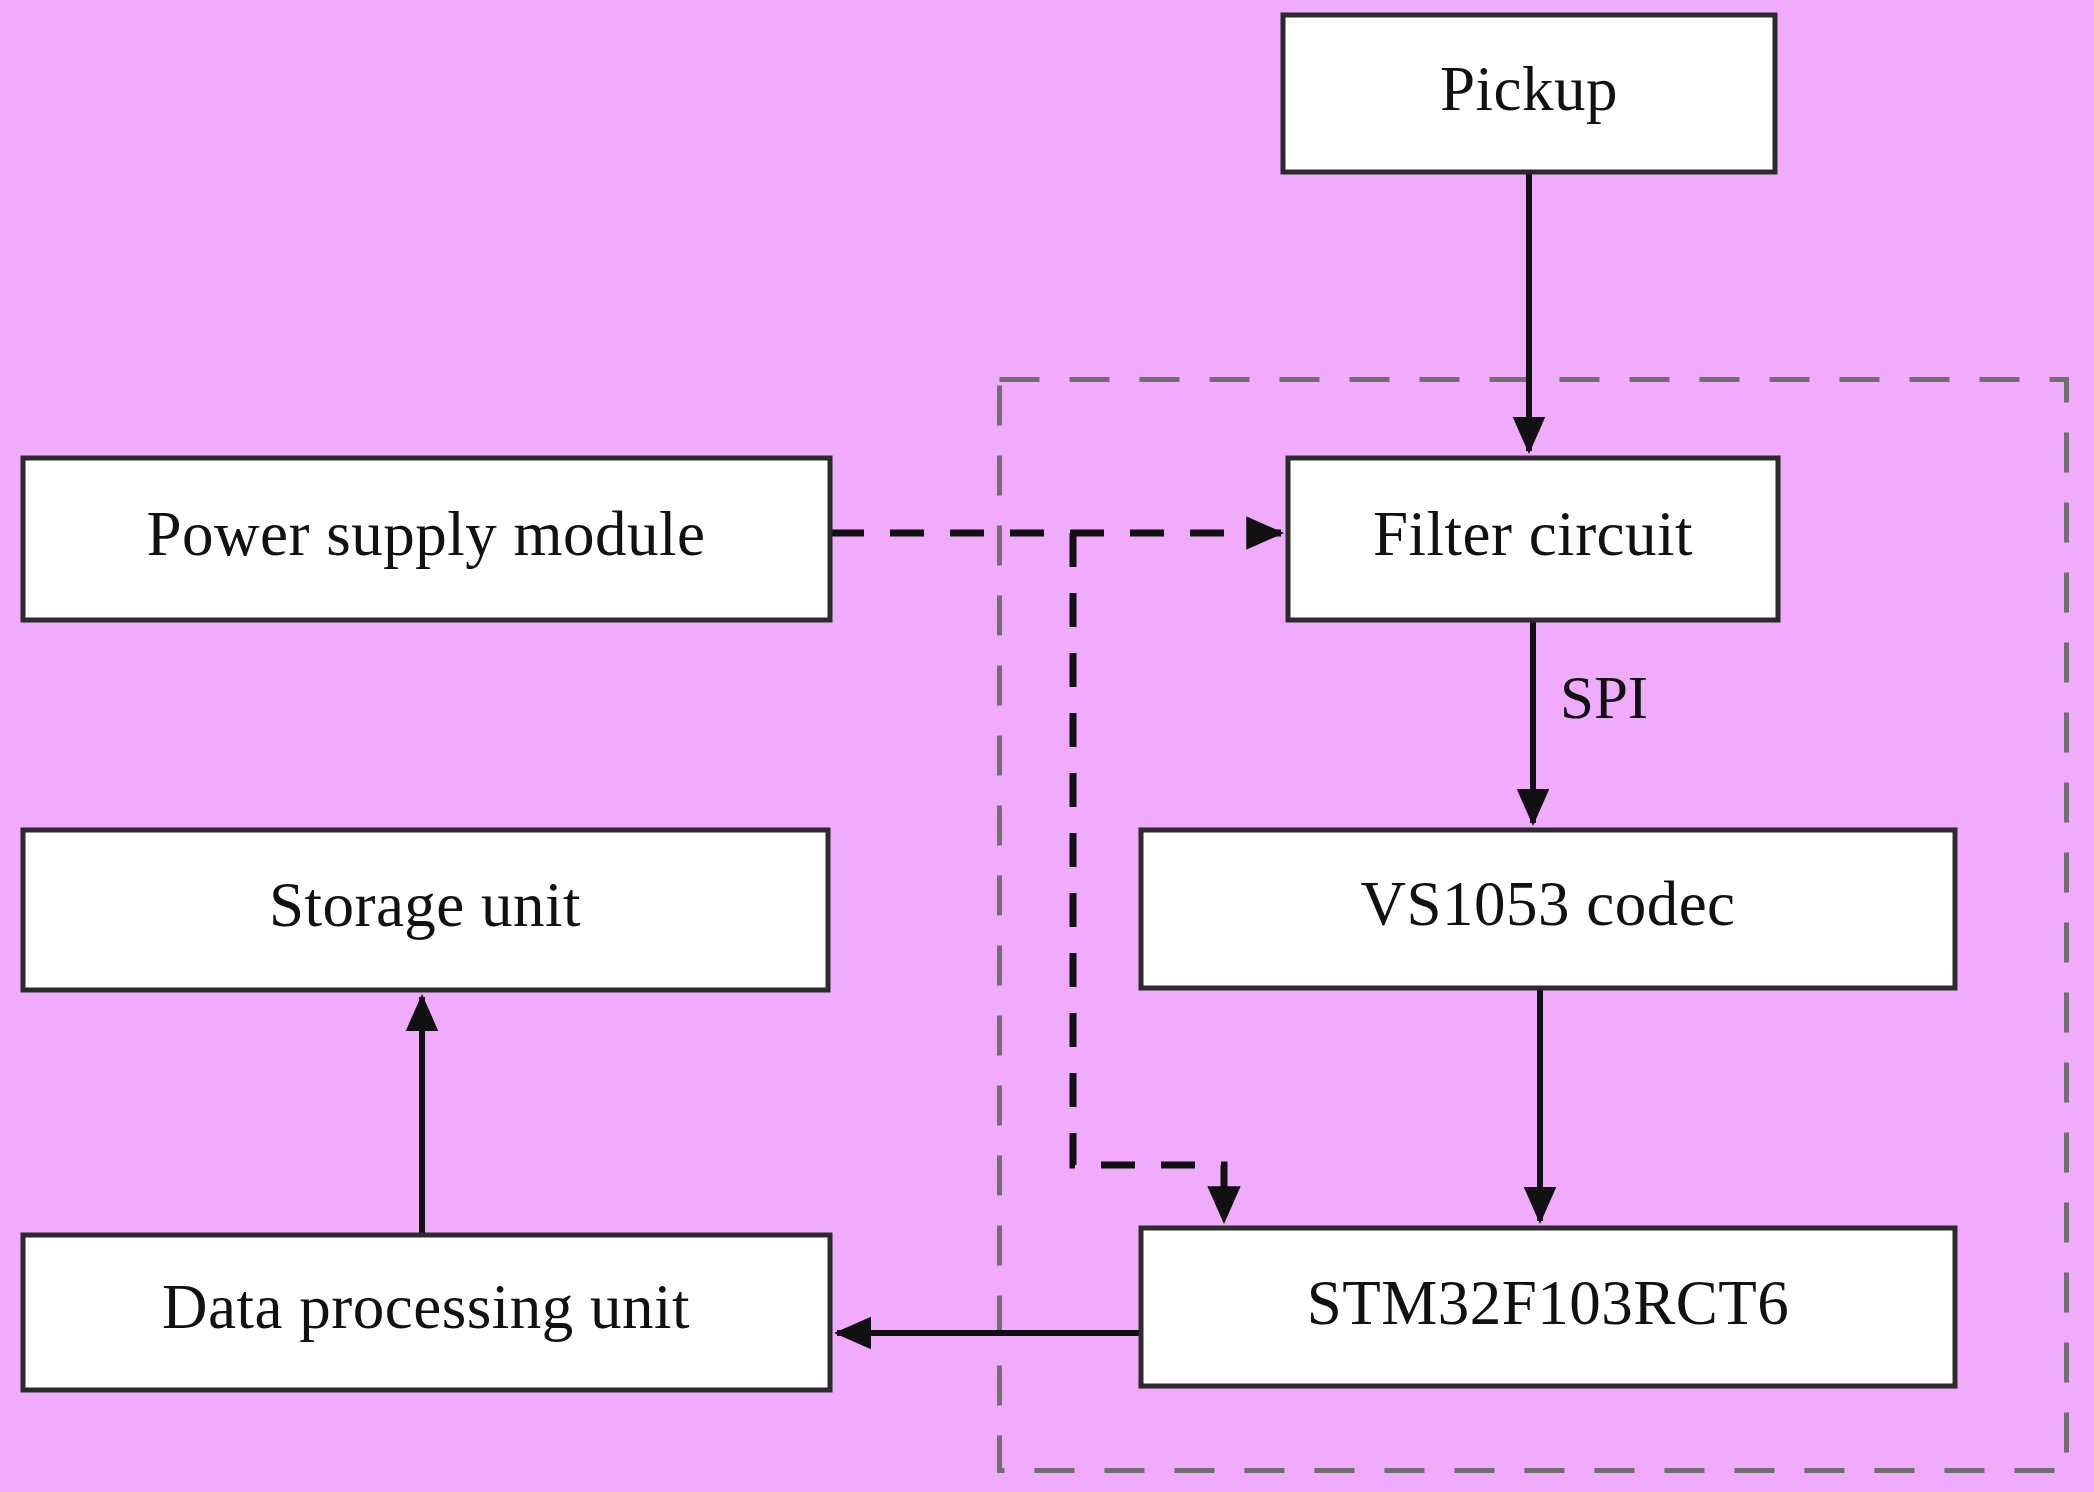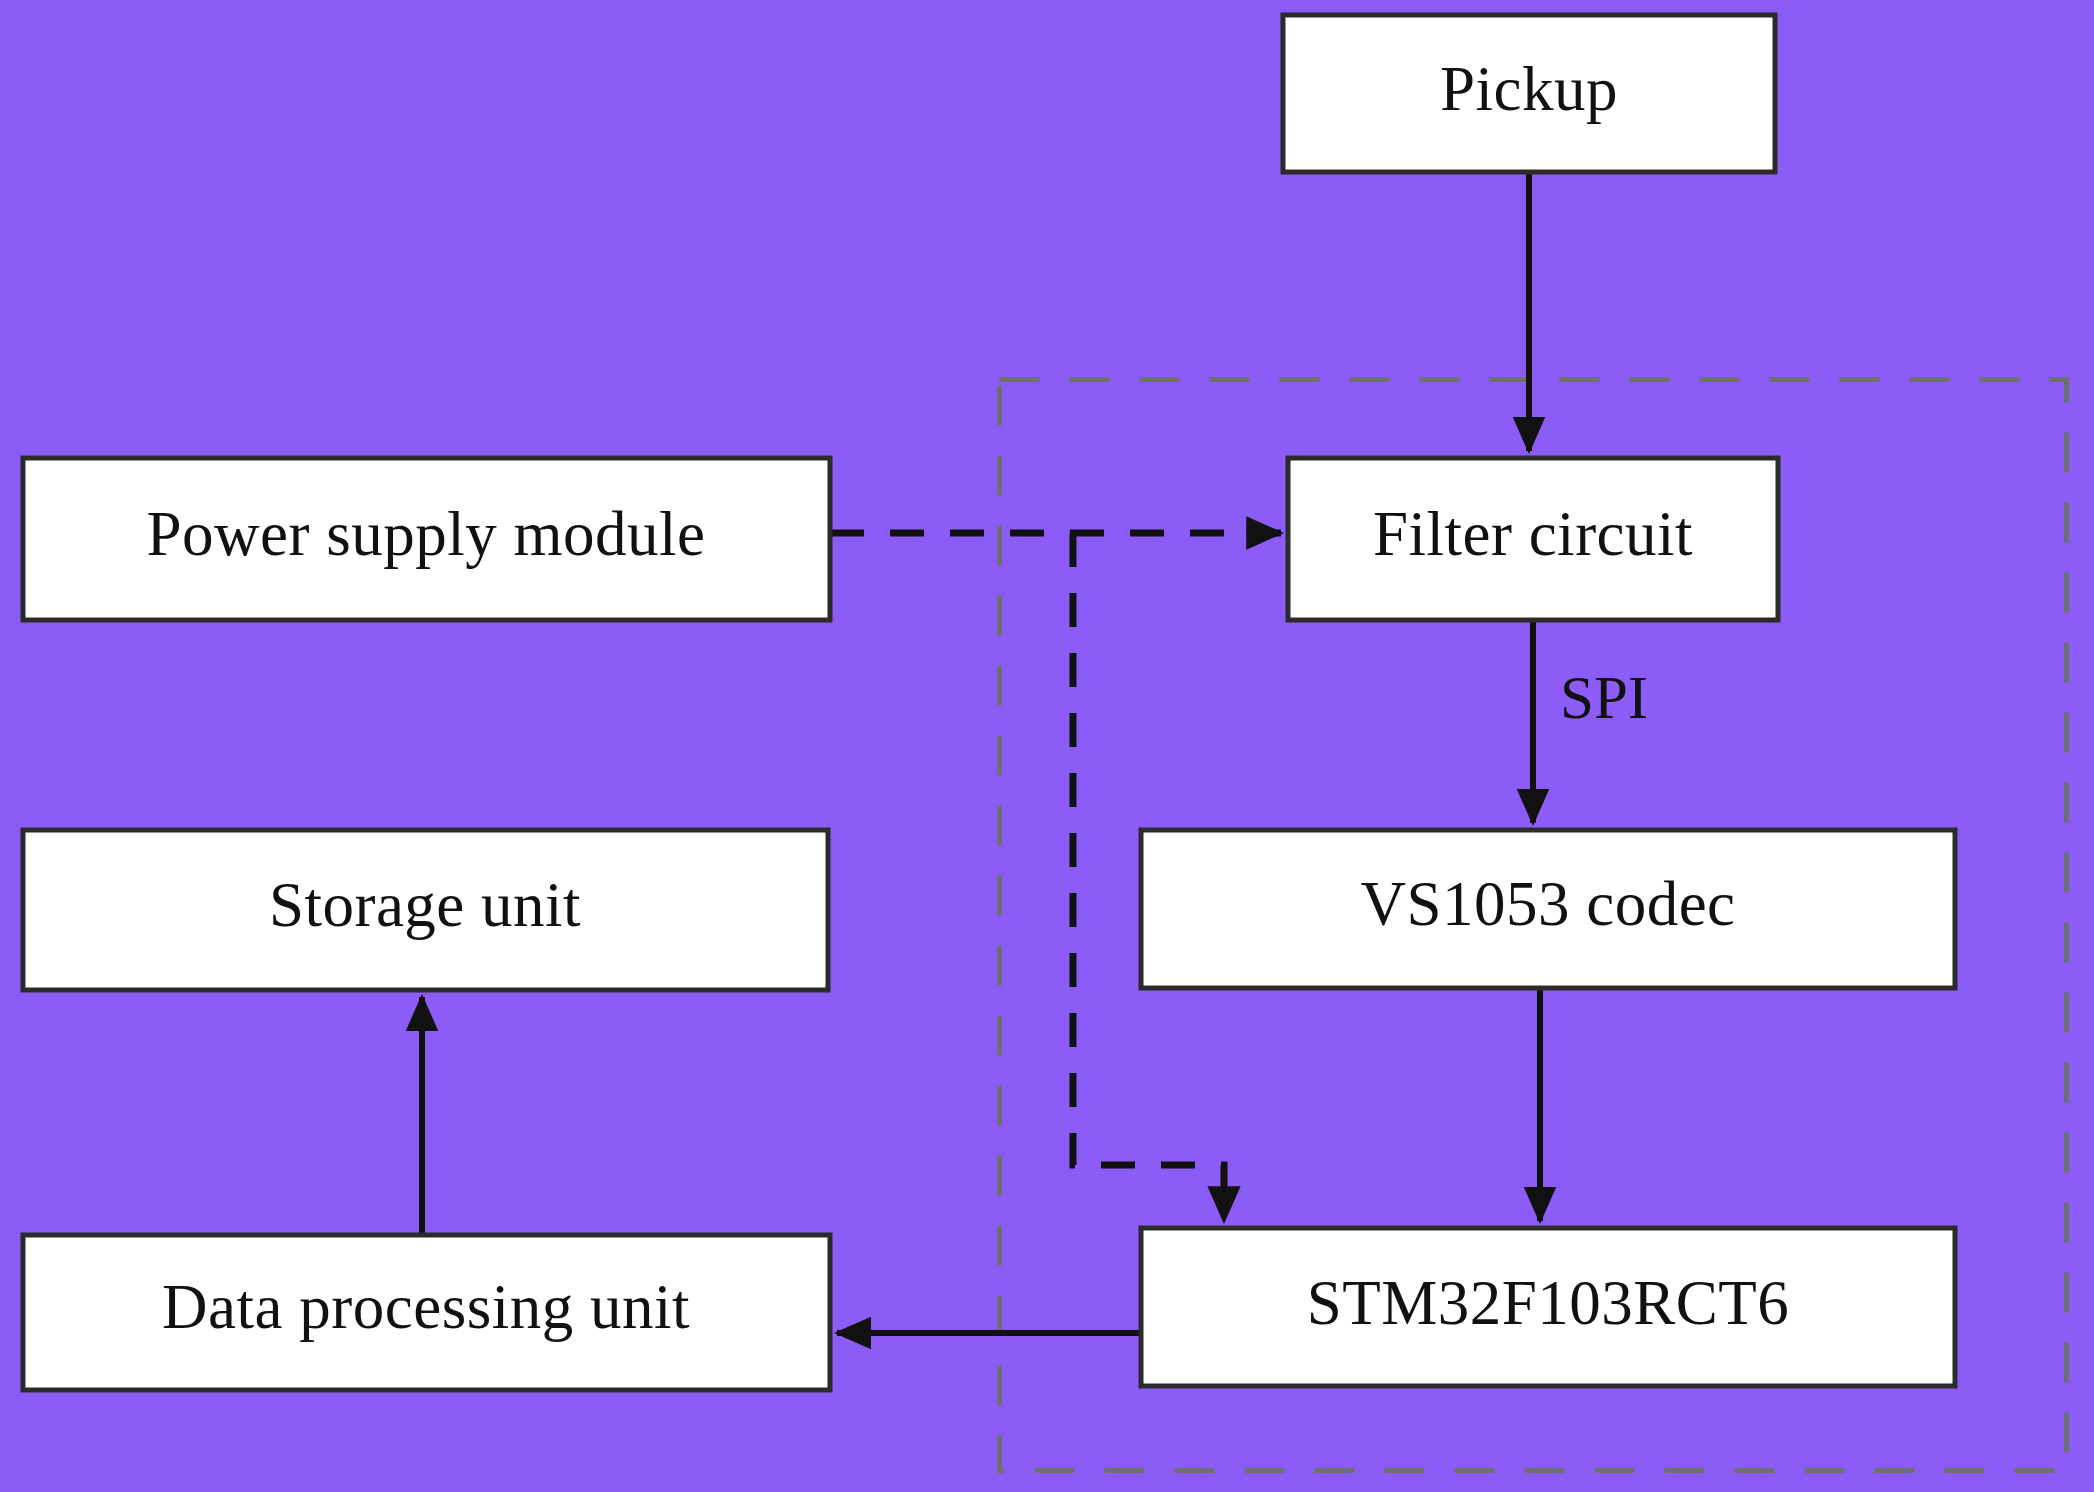--- a/index.html
+++ b/index.html
@@ -11,21 +11,21 @@
   body {
     width: 2094px;
     height: 1492px;
     overflow: hidden;
     font-family: "Liberation Serif", "DejaVu Serif", serif;
   }
   #diagram-root {
     position: relative;
     width: 2094px;
     height: 1492px;
-    background: #8b5cf6;
+    background: #f0abfc;
   }
   svg#diagram-svg {
     position: absolute;
     top: 0;
     left: 0;
     width: 2094px;
     height: 1492px;
     display: block;
   }
   .node-box {

